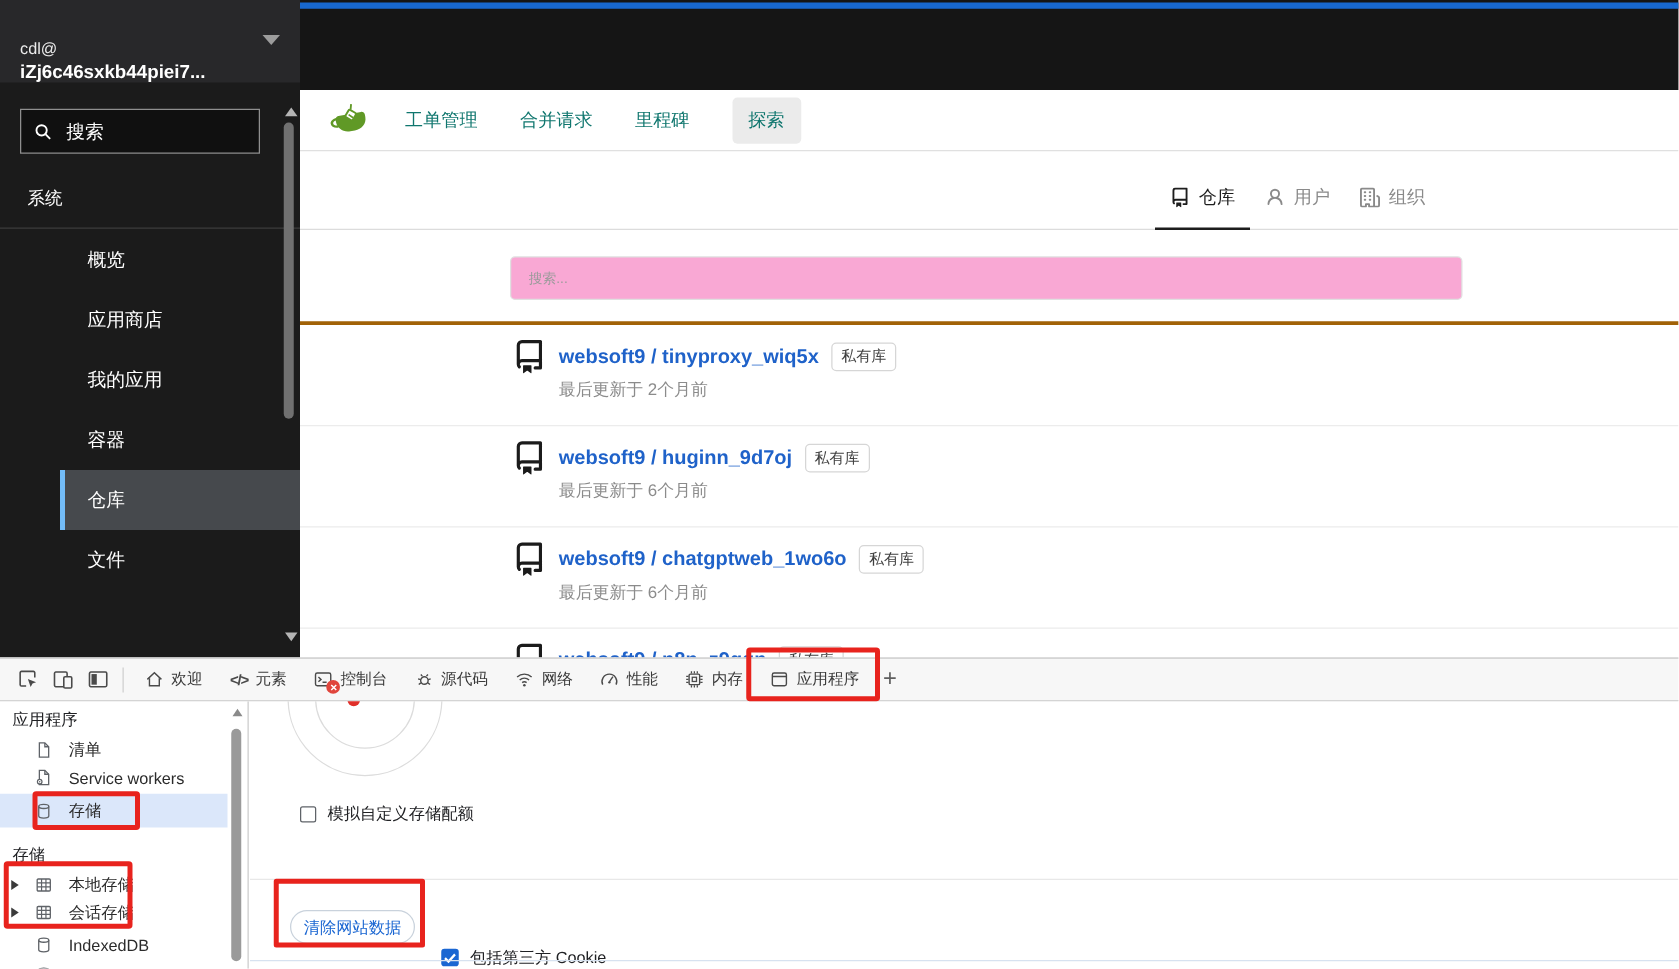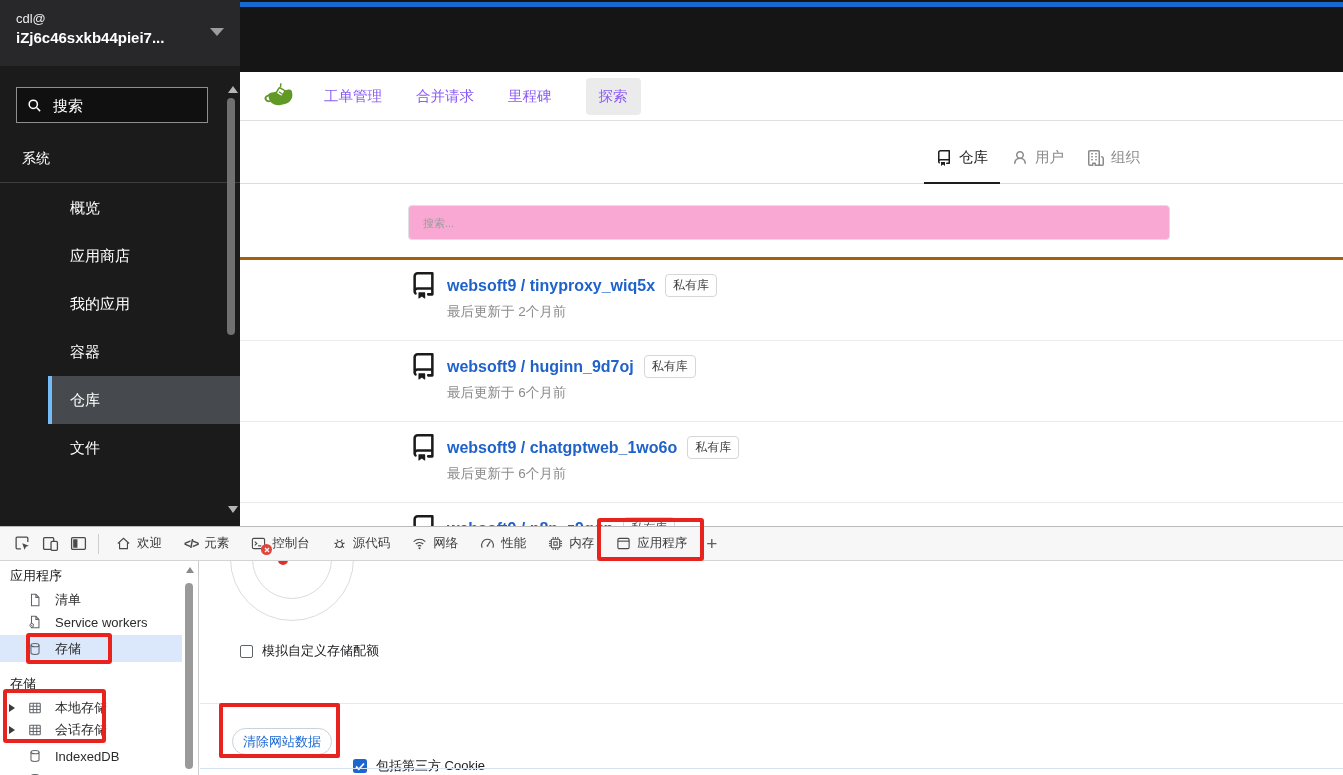--- a/index.html
+++ b/index.html
@@ -3,21 +3,21 @@
 <meta charset="utf-8">
 <style>
   html,body{margin:0;padding:0;background:#fff;}
   .screen{position:relative;width:1343px;height:775px;overflow:hidden;
     font-family:"Liberation Sans",sans-serif;background:#fff;}
   svg{display:block;}
 
   
   .sidebar{position:absolute;left:0;top:0;width:240px;height:526px;background:#1b1b1b;}
   .sb-header{position:relative;height:66px;background:#28282a;padding:10px 16px;box-sizing:border-box;cursor:pointer;}
-  .sb-user1{color:#ececec;font-size:13px;line-height:18px;}
+  .sb-user1{color:#ececec;font-size:13px;line-height:18px;margin-top:20px;}
   .sb-user2{color:#fff;font-size:15px;font-weight:bold;line-height:20px;white-space:nowrap;overflow:hidden;}
   .sb-caret{position:absolute;right:16px;top:28px;width:0;height:0;
     border-left:7px solid transparent;border-right:7px solid transparent;border-top:8px solid #9c9c9c;}
   .sb-search{position:absolute;left:16px;top:87px;width:192px;height:36px;box-sizing:border-box;
     border:1px solid #8f8f8f;background:#101010;display:flex;align-items:center;padding:0 10px;}
   .sb-search input{background:transparent;border:none;outline:none;color:#fff;font-size:15px;
     margin-left:9px;width:130px;font-family:inherit;}
   .sb-search input::placeholder{color:#fff;opacity:1;}
   .sb-section{position:absolute;left:22px;top:150px;color:#fff;font-size:14px;}
   .sb-div{position:absolute;left:0;top:182px;width:240px;height:1px;background:#3d3d3d;}
@@ -31,21 +31,21 @@
     border-left:5px solid transparent;border-right:5px solid transparent;border-top:7px solid #b5b5b5;}
 
   
   .term{position:absolute;left:240px;top:0;width:1103px;height:72px;background:#151515;}
   .term-blue{position:absolute;left:0;top:2px;width:100%;height:5px;background:#1868cf;}
 
   
   .gitea{position:absolute;left:240px;top:72px;width:1103px;height:454px;background:#fff;overflow:hidden;}
   .g-nav{height:48px;border-bottom:1px solid #e0e0e0;display:flex;align-items:center;padding-left:22px;}
   .g-logo{margin-right:24px;cursor:pointer;}
-  .g-item{font-size:14.5px;color:#8b5cf6;margin-right:34px;cursor:pointer;}
+  .g-item{font-size:14.5px;color:#0f766e;margin-right:34px;cursor:pointer;}
   .g-item.active{background:#ebebeb;border-radius:4px;padding:9px 13px;margin-right:20px;}
   .g-tabs{height:62px;border-bottom:1px solid #dcdcdc;display:flex;justify-content:flex-end;
     align-items:flex-end;padding-right:191px;}
   .g-tab{display:flex;align-items:center;gap:7px;font-size:14.5px;color:#8a8a8a;
     padding:0 12px 15px 12px;border-bottom:2px solid transparent;margin-bottom:-1px;cursor:pointer;}
   .g-tab.active{color:#1d1d1d;border-bottom-color:#1d1d1d;}
   .g-search{margin:21px 0 0 168px;width:762px;height:35px;box-sizing:border-box;background:#f9a8d4;
     border:1px solid #e0e0e0;border-radius:4px;padding:0 14px;font-size:11px;color:#333;
     font-family:inherit;outline:none;display:block;}
   .g-search::placeholder{color:#9b9b9b;opacity:1;}

